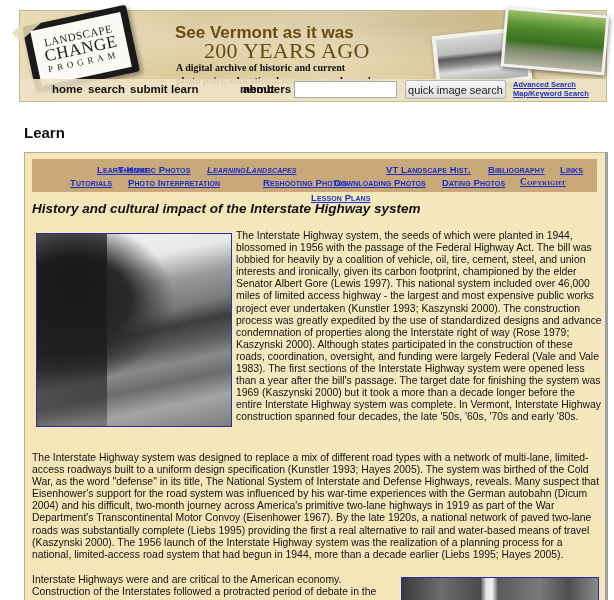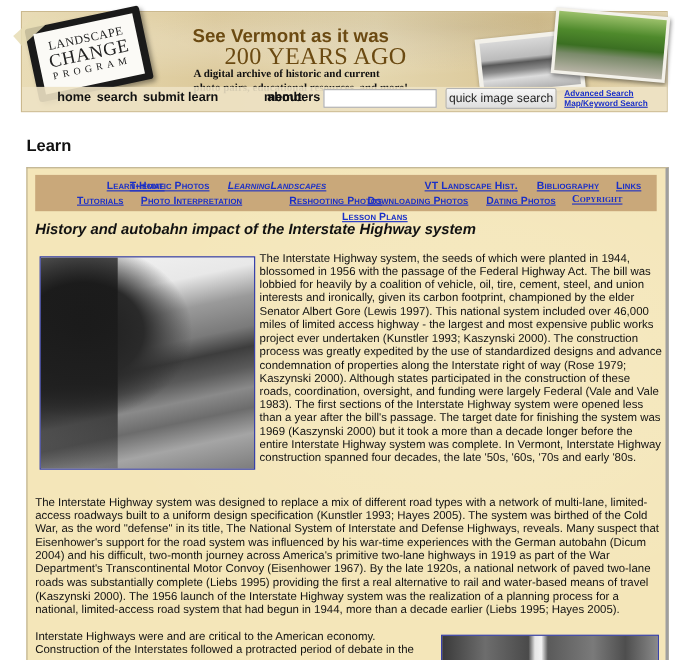--- a/index.html
+++ b/index.html
@@ -125,21 +125,21 @@
     <a class="sn" style="left:528px; top:5px;">Links</a>
 
     <a class="sn" style="left:38px; top:18px;">Tutorials</a>
     <a class="sn" style="left:96px; top:18px;">Photo Interpretation</a>
     <a class="sn" style="left:203px; top:18px;padding-left:28px;">Reshooting Photos</a>
     <a class="sn" style="left:302px; top:18px;">Downloading Photos</a>
     <a class="sn" style="left:410px; top:18px;">Dating Photos</a>
     <a class="sn" style="left:488px; top:18px;font-family:Liberation Serif, serif;">Copyright</a>
   </div>
 
-  <h2 id="article-title">History and autobahn impact of the Interstate Highway system</h2>
+  <h2 id="article-title">History and cultural impact of the Interstate Highway system</h2>
 
   <div class="photo1"></div>
 
   <p id="p1" class="p">The Interstate Highway system, the seeds of which were planted in 1944, blossomed in 1956 with the passage of the Federal Highway Act. The bill was lobbied for heavily by a coalition of vehicle, oil, tire, cement, steel, and union interests and ironically, given its carbon footprint, championed by the elder Senator Albert Gore (Lewis 1997). This national system included over 46,000 miles of limited access highway - the largest and most expensive public works project ever undertaken (Kunstler 1993; Kaszynski 2000). The construction process was greatly expedited by the use of standardized designs and advance condemnation of properties along the Interstate right of way (Rose 1979; Kaszynski 2000). Although states participated in the construction of these roads, coordination, oversight, and funding were largely Federal (Vale and Vale 1983). The first sections of the Interstate Highway system were opened less than a year after the bill's passage. The target date for finishing the system was 1969 (Kaszynski 2000) but it took a more than a decade longer before the entire Interstate Highway system was complete. In Vermont, Interstate Highway construction spanned four decades, the late '50s, '60s, '70s and early '80s.</p>
   <p id="p2" class="p">The Interstate Highway system was designed to replace a mix of different road types with a network of multi-lane, limited-access roadways built to a uniform design specification (Kunstler 1993; Hayes 2005). The system was birthed of the Cold War, as the word "defense" in its title, The National System of Interstate and Defense Highways, reveals. Many suspect that Eisenhower's support for the road system was influenced by his war-time experiences with the German autobahn (Dicum 2004) and his difficult, two-month journey across America's primitive two-lane highways in 1919 as part of the War Department's Transcontinental Motor Convoy (Eisenhower 1967). By the late 1920s, a national network of paved two-lane roads was substantially complete (Liebs 1995) providing the first a real alternative to rail and water-based means of travel (Kaszynski 2000). The 1956 launch of the Interstate Highway system was the realization of a planning process for a national, limited-access road system that had begun in 1944, more than a decade earlier (Liebs 1995; Hayes 2005).</p>
   <p id="p3" class="p">Interstate Highways were and are critical to the American economy. Construction of the Interstates followed a protracted period of debate in the</p>
 
   <div class="photo2"></div>
 </div>
 

